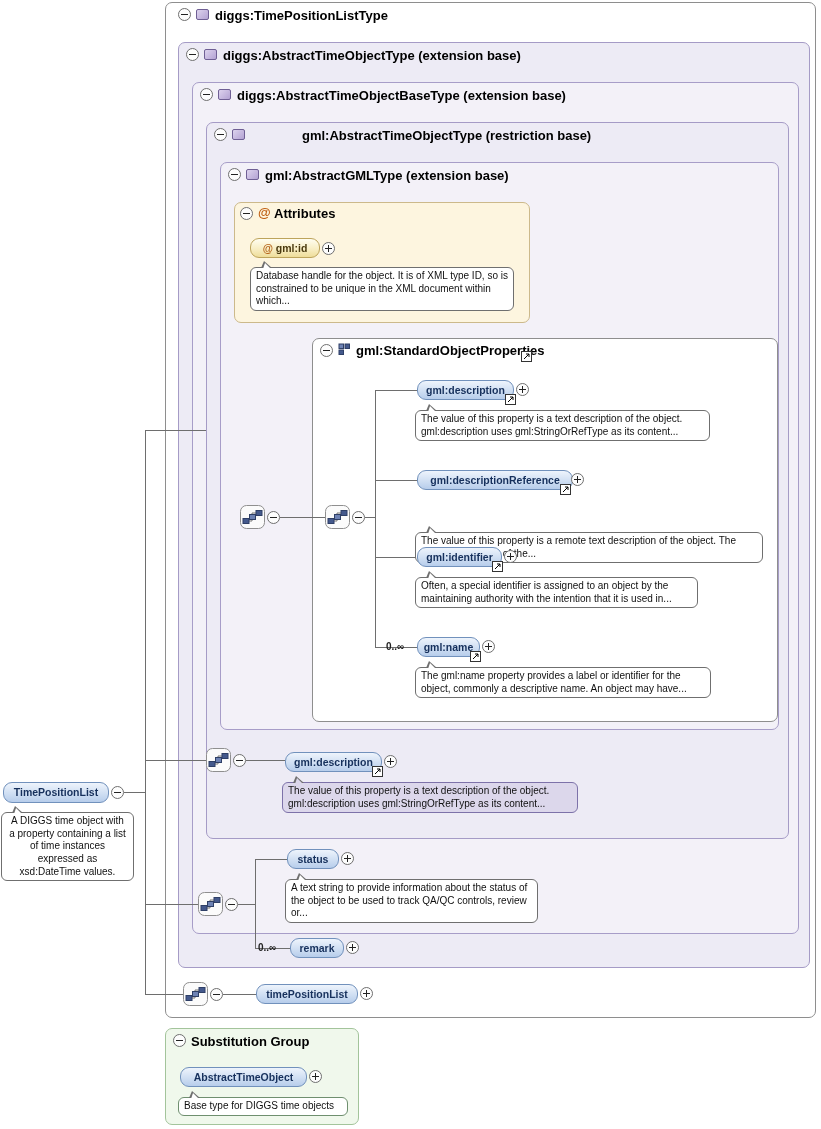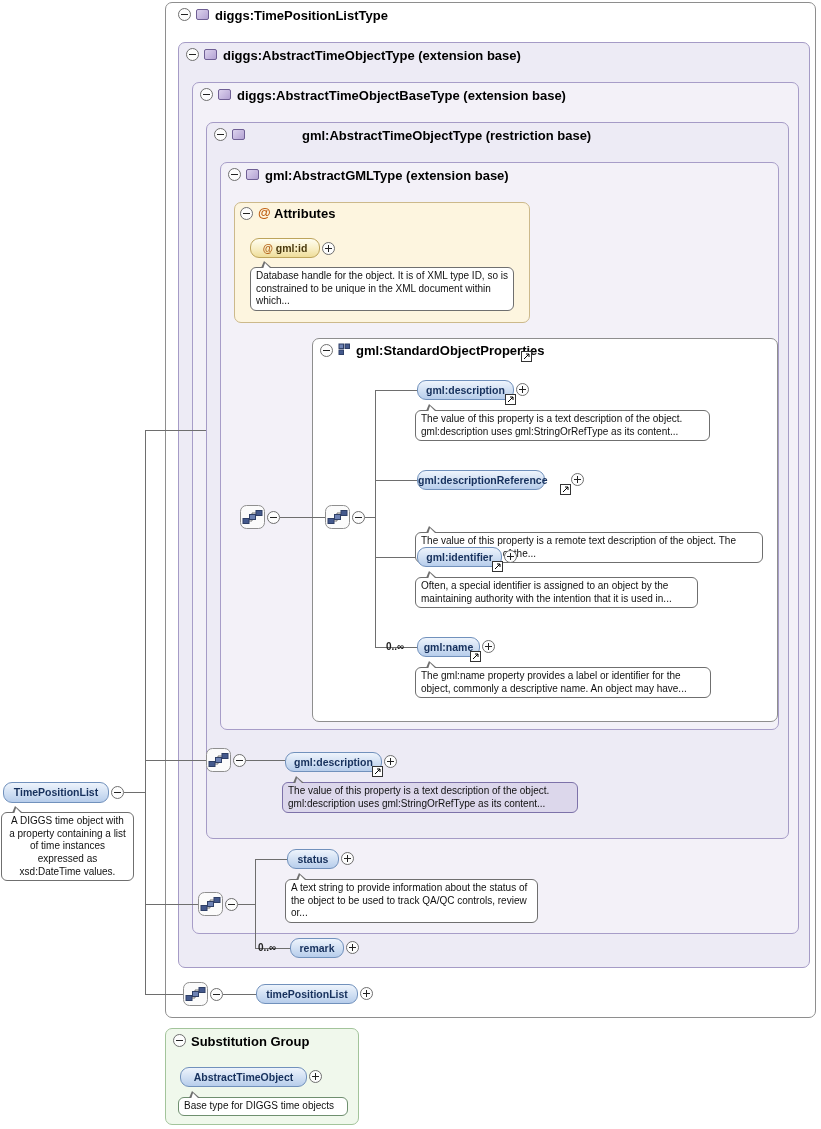--- a/index.html
+++ b/index.html
@@ -164,21 +164,21 @@
   <div class="toggle" style="left:210px;top:988px;"></div>
 
   <div class="chip" style="left:417px;top:380px;width:97px;">gml:description</div>
   <div class="toggle plus" style="left:516px;top:383px;"></div>
   <svg class="lnk" style="left:505px;top:394px;" viewBox="0 0 11 11">
     <rect x="0.5" y="0.5" width="10" height="10" fill="#fff" stroke="#333"></rect>
       <path d="M3 8 L8 3 M5 3 H8 V6" stroke="#000" fill="none"></path>
   </svg>
   <div class="doc" style="left:415px;top:410px;width:295px;">The value of this property is a text description of the object. gml:description uses gml:StringOrRefType as its content...</div>
 
-  <div class="chip" style="left:417px;top:470px;width:128px;">gml:descriptionReference</div>
+  <div class="chip" style="left:417px;top:470px;width:156px;">gml:descriptionReference</div>
   <div class="toggle plus" style="left:571px;top:473px;"></div>
   <svg class="lnk" style="left:560px;top:484px;" viewBox="0 0 11 11">
     <rect x="0.5" y="0.5" width="10" height="10" fill="#fff" stroke="#333"></rect>
       <path d="M3 8 L8 3 M5 3 H8 V6" stroke="#000" fill="none"></path>
   </svg>
   <div class="doc" style="left:415px;top:500px;width:348px;margin-top:32px;">The value of this property is a remote text description of the object. The xlink:href attribute of the...</div>
 
   <div class="chip" style="left:417px;top:547px;width:85px;">gml:identifier</div>
   <div class="toggle plus" style="left:504px;top:550px;"></div>
   <svg class="lnk" style="left:492px;top:561px;" viewBox="0 0 11 11">

